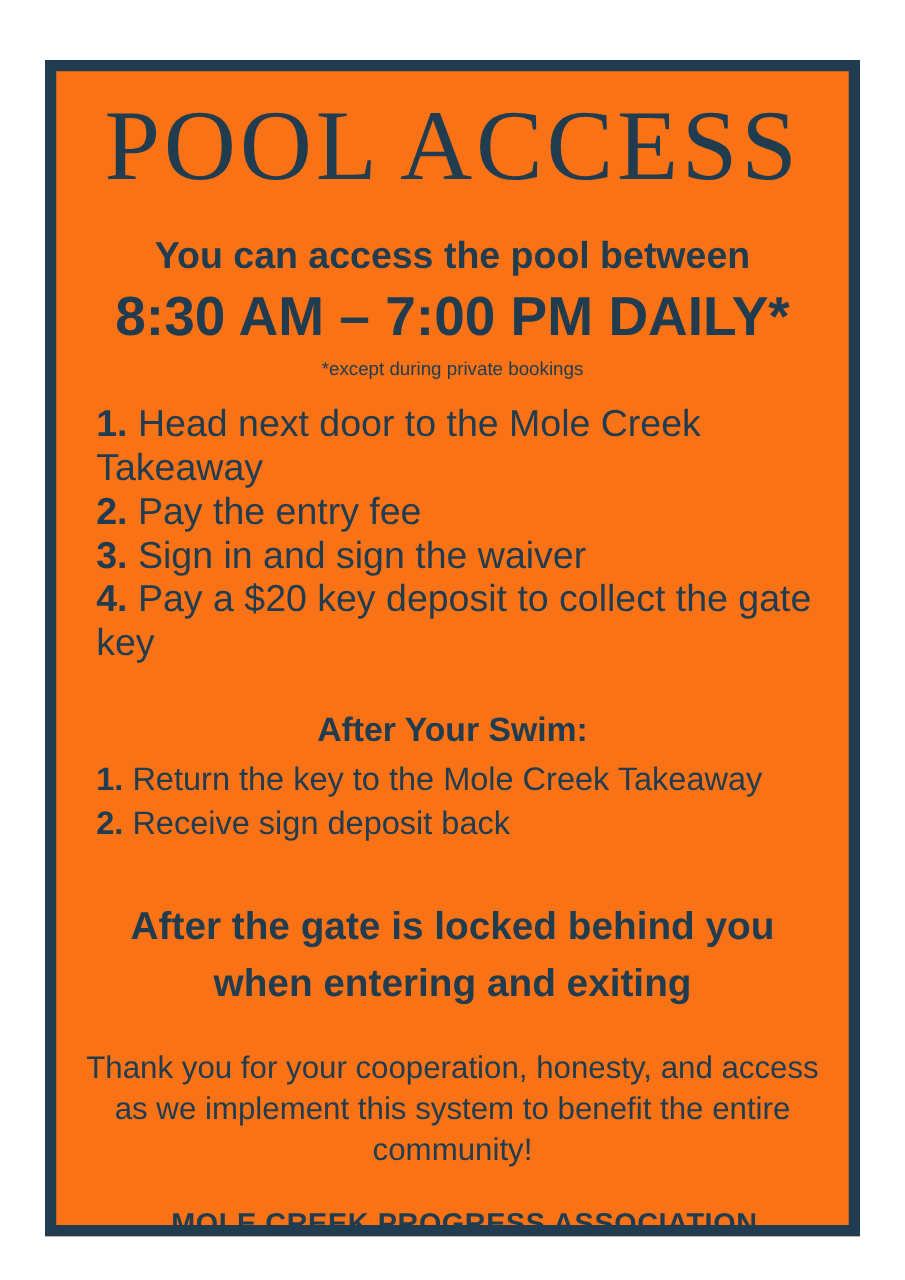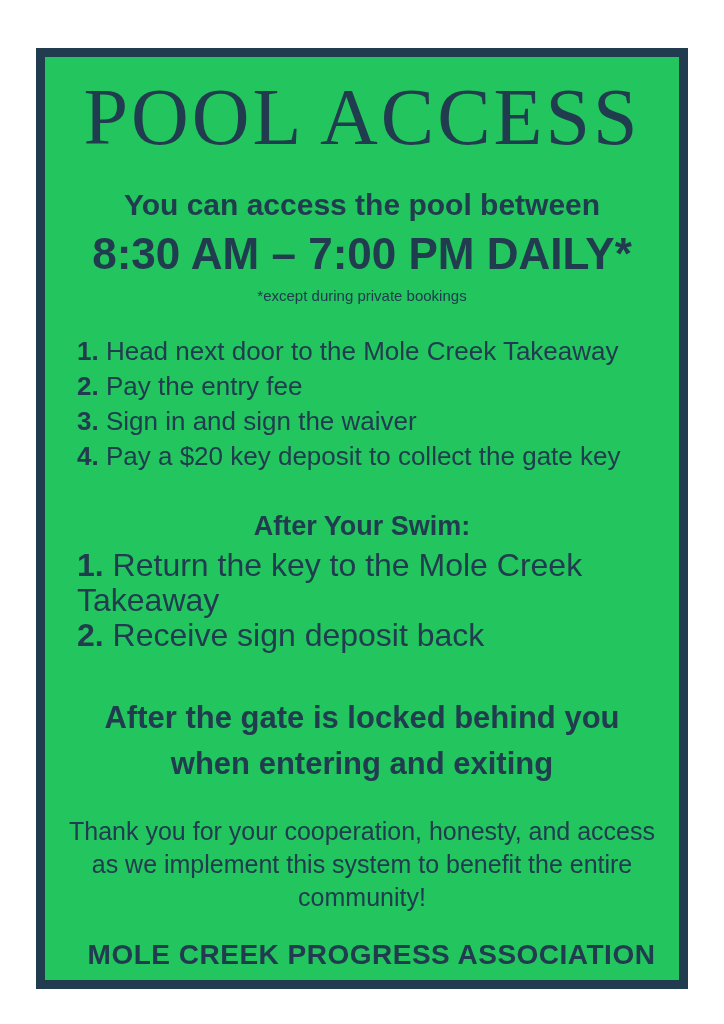--- a/index.html
+++ b/index.html
@@ -16,21 +16,21 @@
     overflow: hidden;
   }
   .poster-frame {
     position: absolute;
     left: 36px;
     top: 48px;
     width: 652px;
     height: 941px;
     box-sizing: border-box;
     border: 9px solid #203c4e;
-    background: #22c55e;
+    background: #f97316;
     text-align: center;
   }
   .poster-title {
     margin: 20px 0 0 0;
     font-family: "Liberation Serif", serif;
     font-weight: 400;
     font-size: 80px;
     line-height: 1;
     letter-spacing: 3px;
     color: #203c4e;
@@ -47,58 +47,58 @@
     line-height: 41px;
     font-weight: bold;
   }
   .bookings-note {
     margin: 8px 0 0 0;
     font-size: 15px;
     line-height: 28px;
     font-weight: normal;
   }
   .steps {
-    margin: 24px 0 0 0;
+    margin: 12px 0 0 0;
     padding: 0 0 0 32px;
     text-align: left;
-    font-size: 26px;
+    font-size: 30px;
     line-height: 35px;
   }
   .step-num {
     font-weight: bold;
   }
   .after-swim-heading {
     margin: 36px 0 0 0;
     font-size: 27px;
     line-height: 32px;
     font-weight: bold;
     text-align: center;
   }
   .after-steps {
     margin: 6px 0 0 0;
     padding: 0 0 0 32px;
     text-align: left;
-    font-size: 32px;
+    font-size: 26px;
     line-height: 35px;
   }
   .gate-notice {
     margin: 42px 0 0 0;
     font-size: 31px;
     line-height: 46px;
     font-weight: bold;
   }
   .thanks {
     margin: 28px 0 0 0;
     font-size: 25px;
     line-height: 33px;
     font-weight: 400;
   }
   .footer-org {
     margin: 24px 0 8px 0;
-    font-size: 28px;
+    font-size: 23px;
     line-height: 34px;
     font-weight: bold;
     letter-spacing: 0.5px;
     padding-left: 19px;
   }
 </style>
 </head>
 <body>
 
 <div class="poster-frame">

